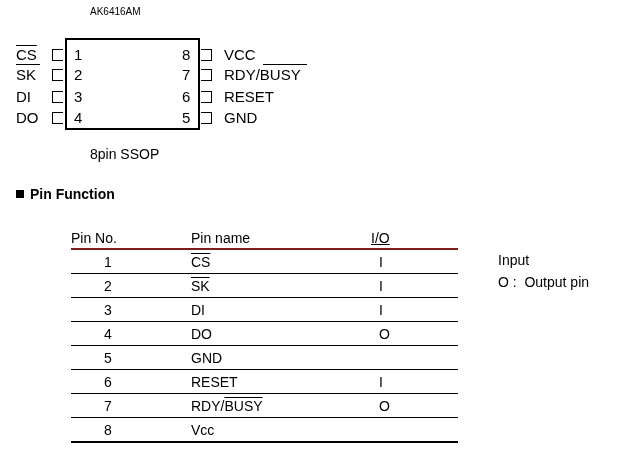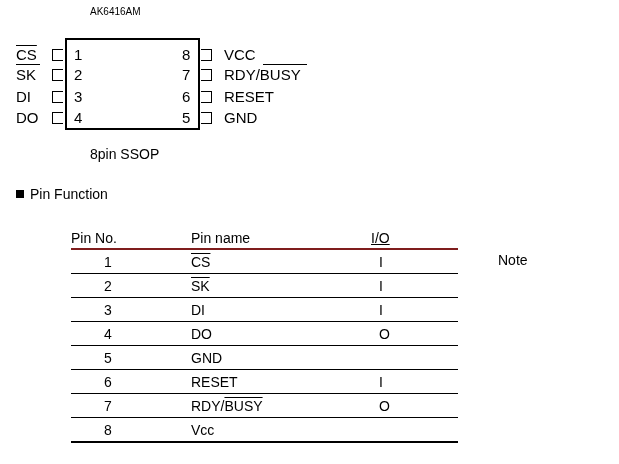--- a/index.html
+++ b/index.html
@@ -6,21 +6,21 @@
   body { width: 619px; height: 464px; position: relative; overflow: hidden; color: #000; font-family: "Liberation Sans", sans-serif; }
   .abs { position: absolute; }
   .chip-title { left: 90px; top: 6px; font-size: 10px; }
   .chip-body { left: 65px; top: 38px; width: 135px; height: 92px; border: 2px solid #000; box-sizing: border-box; }
   .pin-label { font-size: 15px; line-height: 20px; }
   .pin-box { width: 11px; height: 12px; border: 1.5px solid #000; box-sizing: border-box; background: #fff; }
   .pin-box.left { border-right: none; }
   .pin-box.right { border-left: none; }
   .ovl { text-decoration: overline; }
   .pkg-label { left: 90px; top: 146px; font-size: 14px; }
-  .section { left: 16px; top: 186px; font-size: 14px; font-weight: normal; display: flex; align-items: center; }
+  .section { left: 16px; top: 186px; font-size: 14px; font-weight: bold; display: flex; align-items: center; }
   .section .sq { width: 8px; height: 8px; background: #000; margin-right: 6px; }
   table.pins { position: absolute; left: 71px; top: 228px; width: 387px; border-collapse: collapse; font-size: 14px; }
   table.pins th { font-weight: normal; text-align: left; padding: 0; height: 20px; border-bottom: 2px solid #7f1d1d; }
   table.pins td { padding: 0; height: 23px; border-bottom: 1px solid #000; }
   table.pins tr:last-child td { border-bottom: 2px solid #000; }
   .c-no { width: 120px; }
   .c-no-td { padding-left: 33px !important; }
   .c-name { width: 180px; }
   .c-io { text-align: left; text-decoration: underline; }
   .io-cell { padding-left: 8px !important; }
@@ -121,14 +121,15 @@
     </tr>
     <tr>
       <td class="c-no-td">8</td>
       <td>Vcc</td>
       <td class="io-cell"></td>
     </tr>
   </tbody>
 </table>
 
 <div class="abs note">
-  <div>Note</div>
+  <div>Input</div>
+  <div style="white-space:pre;">O :  Output pin</div>
 </div>
 
 </body></html>

